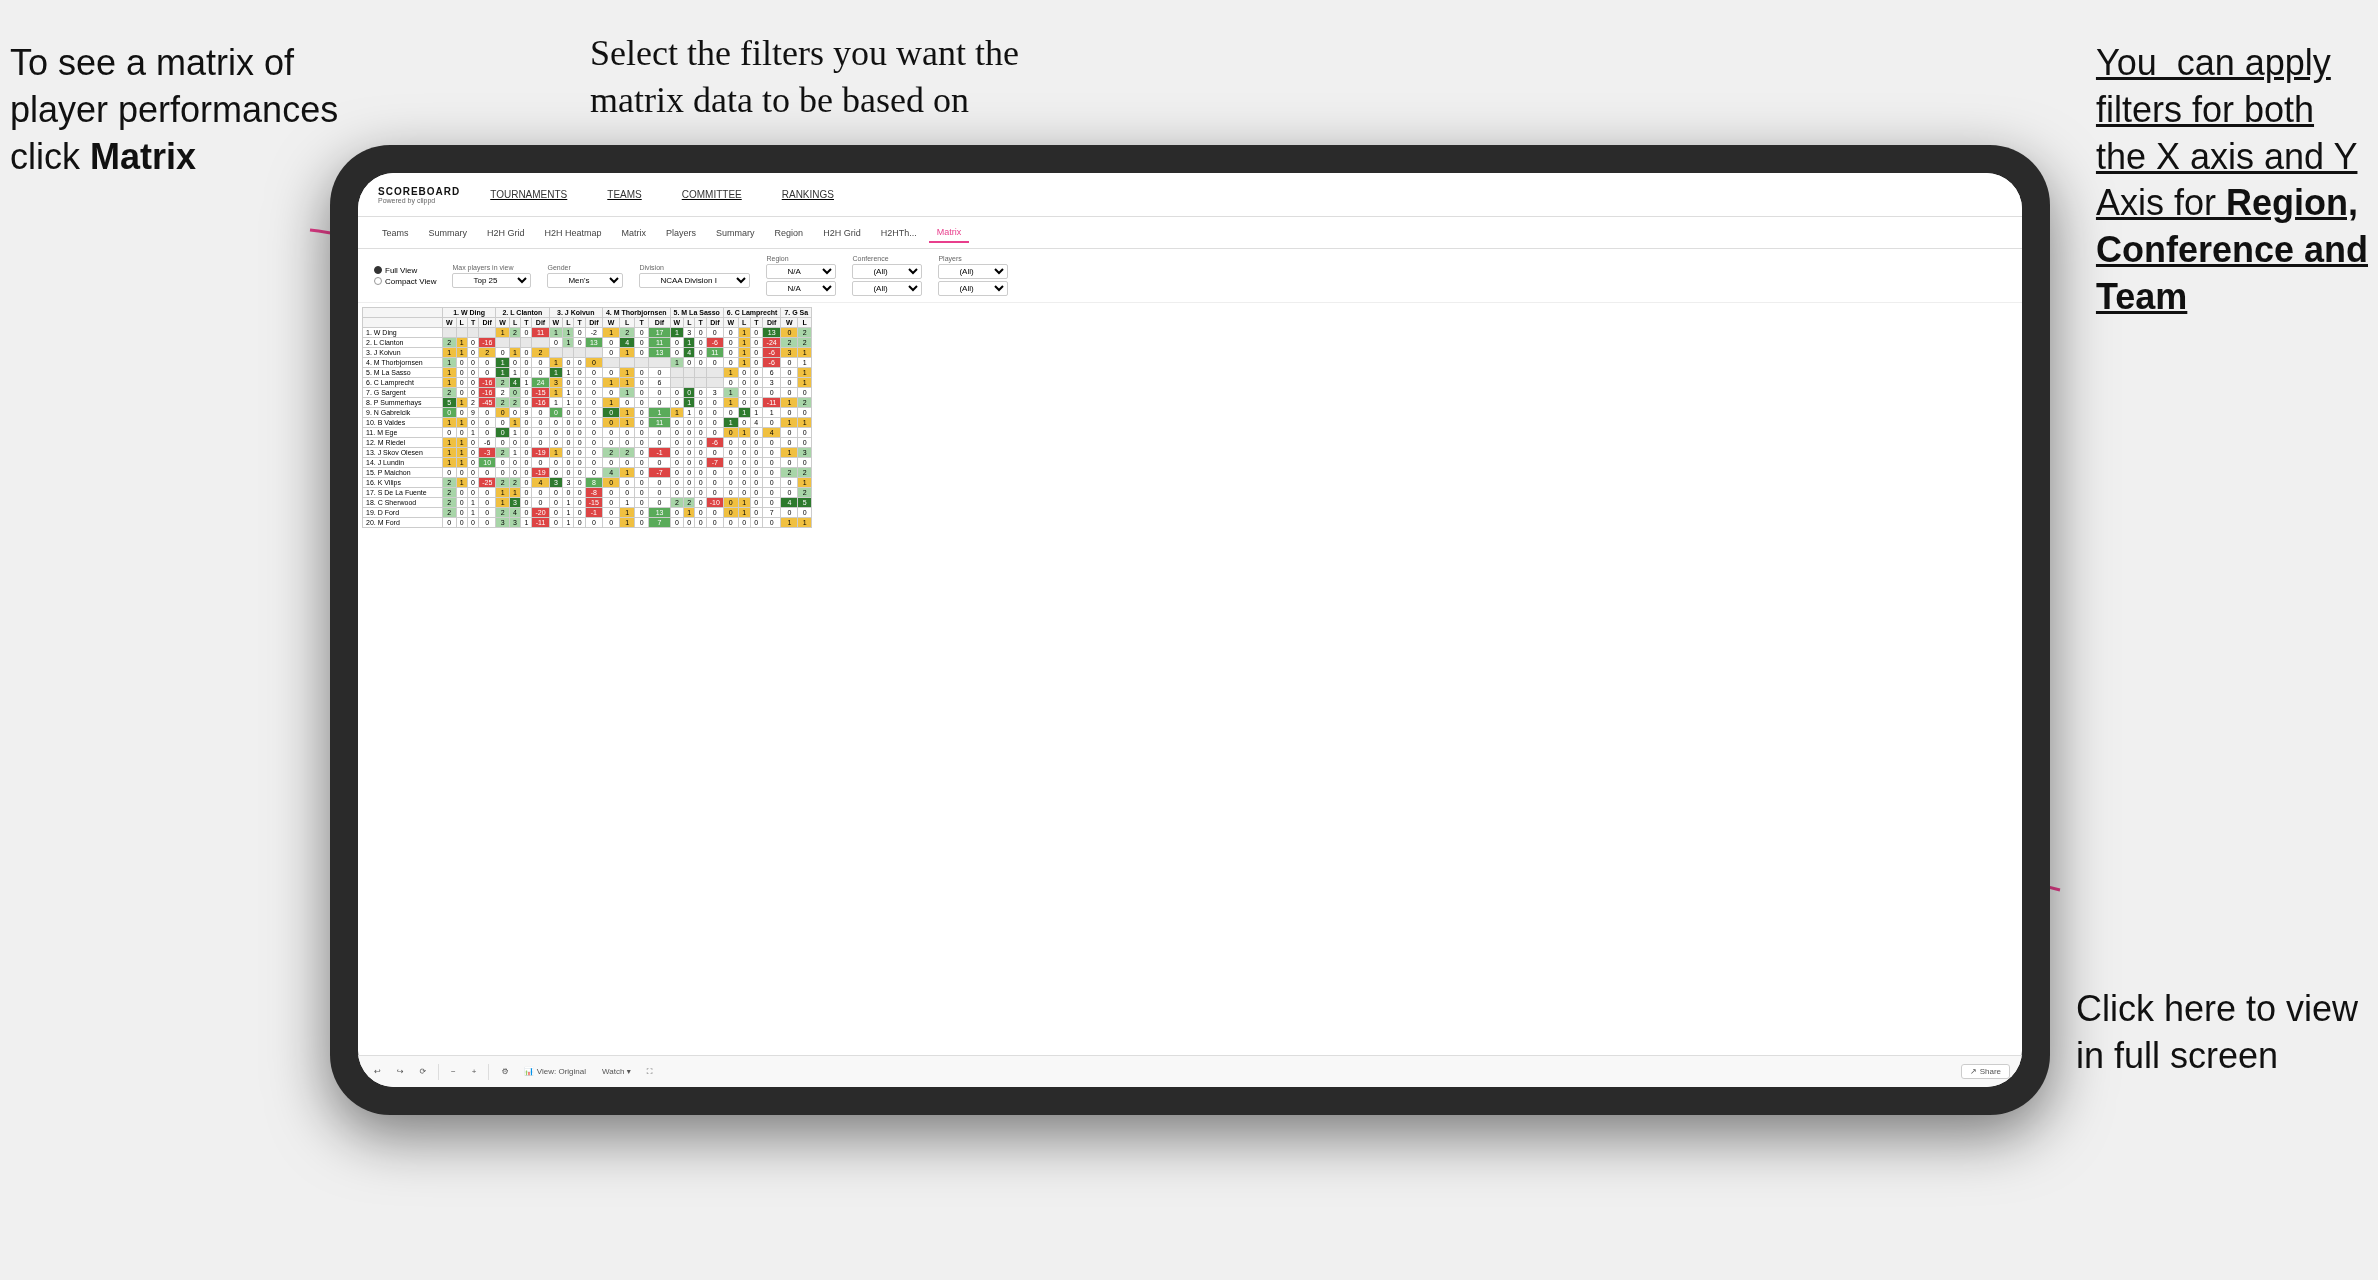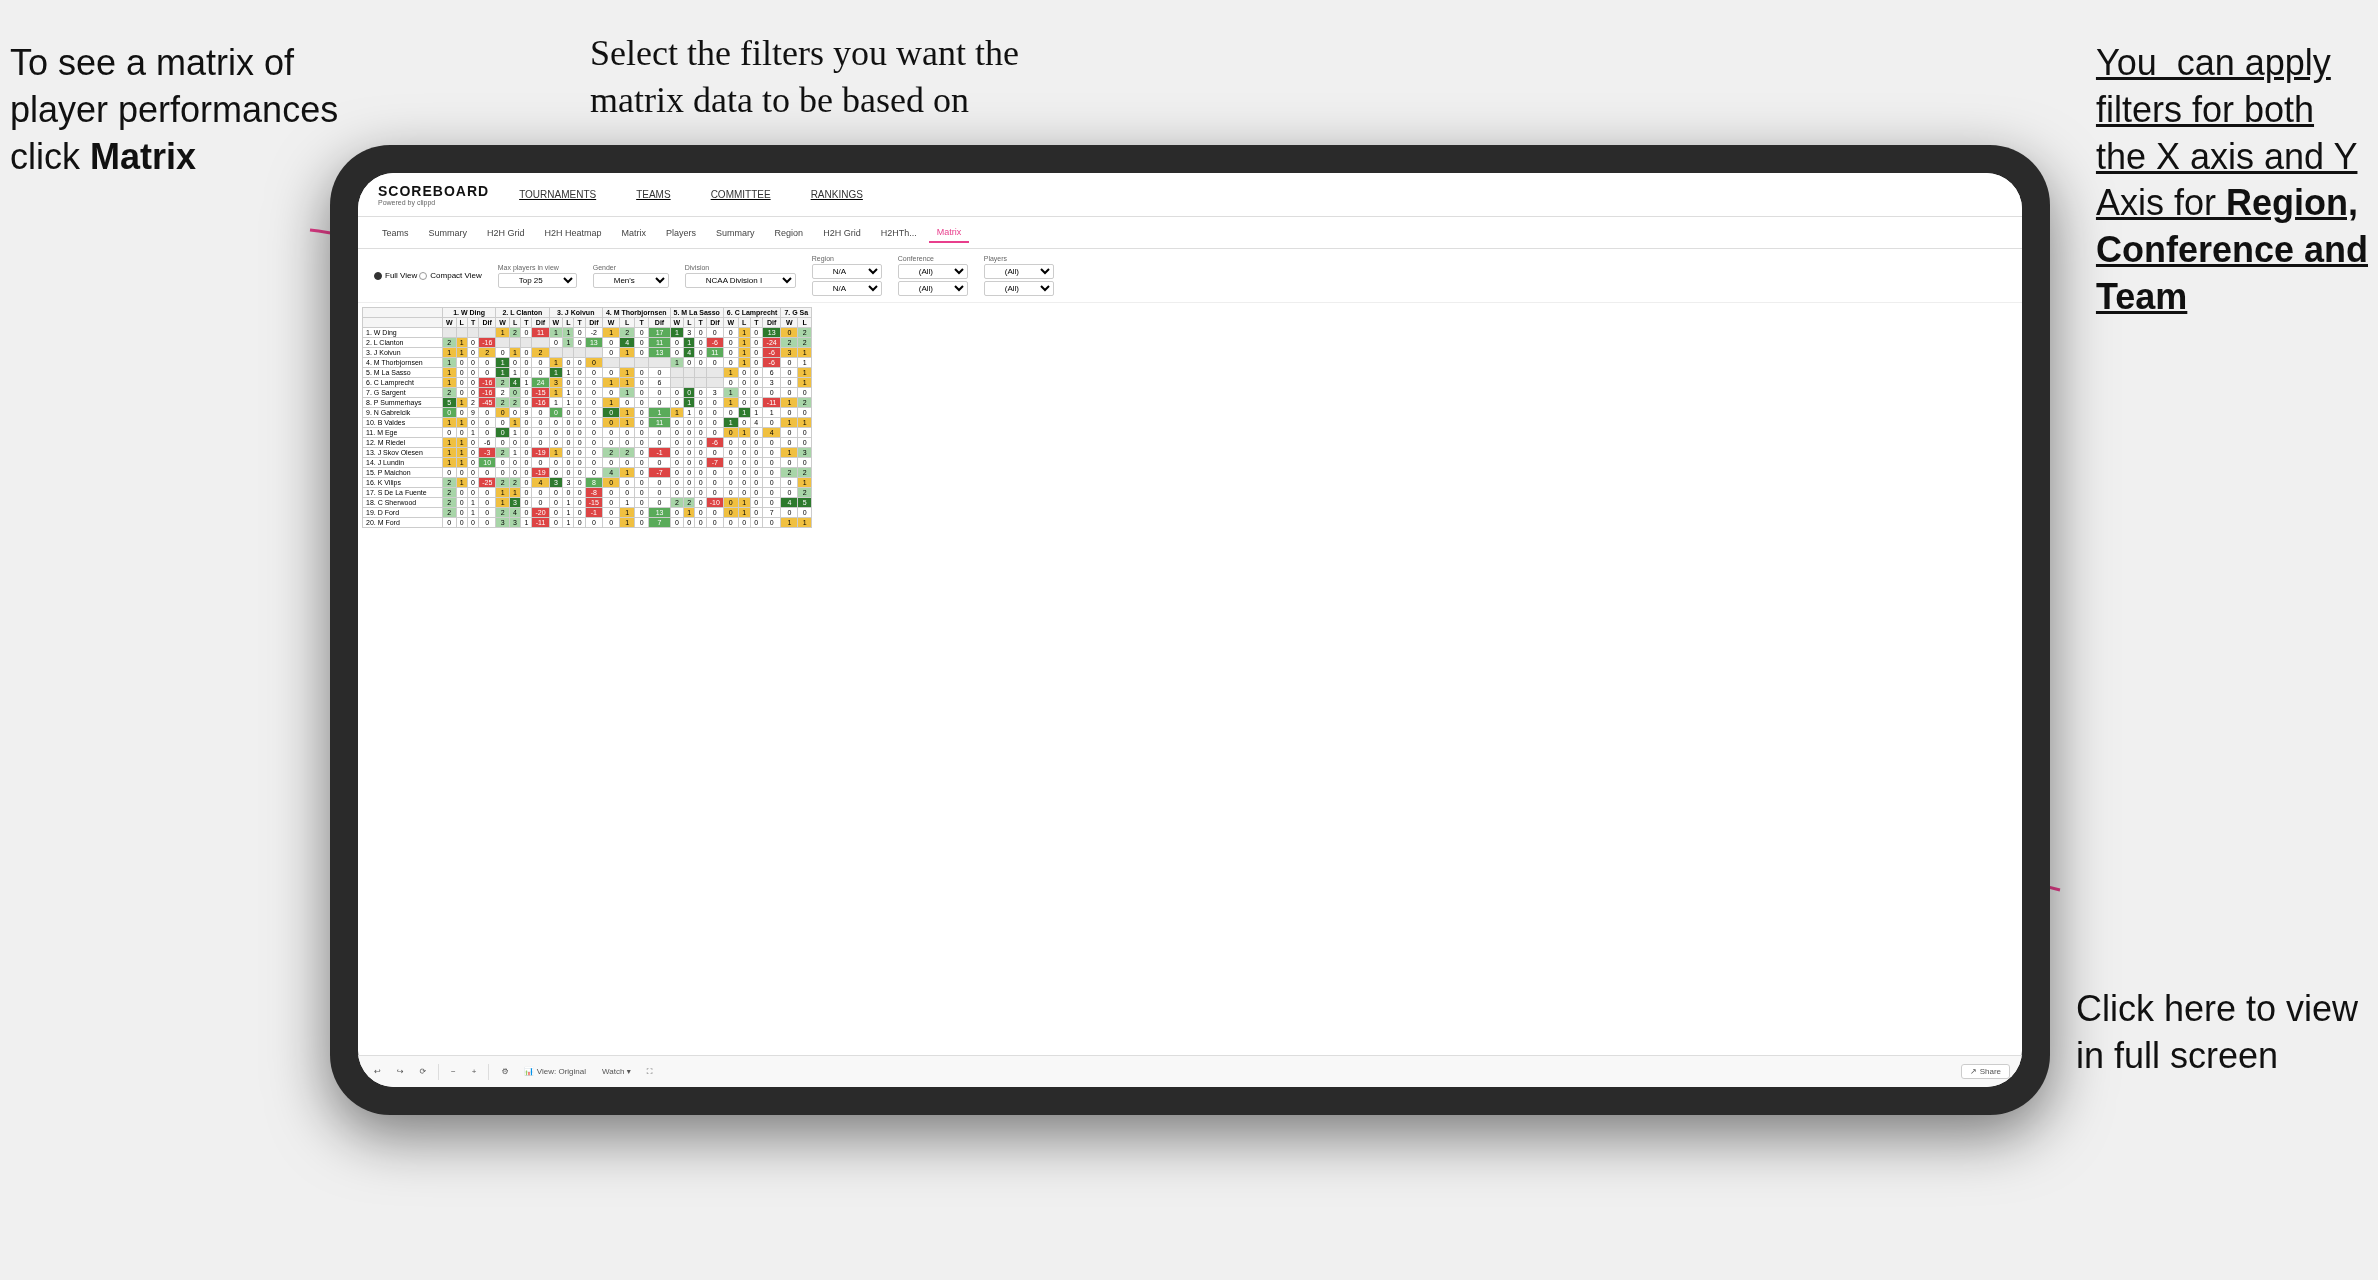--- a/index.html
+++ b/index.html
@@ -85,21 +85,21 @@
       border-bottom: 1px solid #ddd;
       height: 44px;
     }
 
     .logo-area {
       display: flex;
       flex-direction: column;
       margin-right: 30px;
     }
     .logo-text {
-      font-size: 14px;
+      font-size: 10px;
       font-weight: 900;
       letter-spacing: 1px;
       color: #111;
     }
     .logo-sub {
       font-size: 7px;
       color: #666;
     }
 
     .nav-items {
@@ -138,21 +138,21 @@
     
     .filter-row {
       display: flex;
       align-items: center;
       padding: 6px 16px;
       gap: 16px;
       border-bottom: 1px solid #eee;
       font-size: 8px;
       flex-wrap: wrap;
     }
-    .view-options { display: flex; flex-direction: row; gap: 2px; }
+    .view-options { display: flex; flex-direction: column; gap: 2px; }
     .radio-option { display: flex; align-items: center; gap: 3px; font-size: 8px; }
     .radio-dot {
       width: 8px; height: 8px;
       border-radius: 50%;
       border: 1.5px solid #999;
     }
     .radio-dot.selected { border-color: #333; background: #333; }
 
     .filter-group { display: flex; flex-direction: column; gap: 2px; }
     .filter-label { font-size: 7px; color: #666; }

